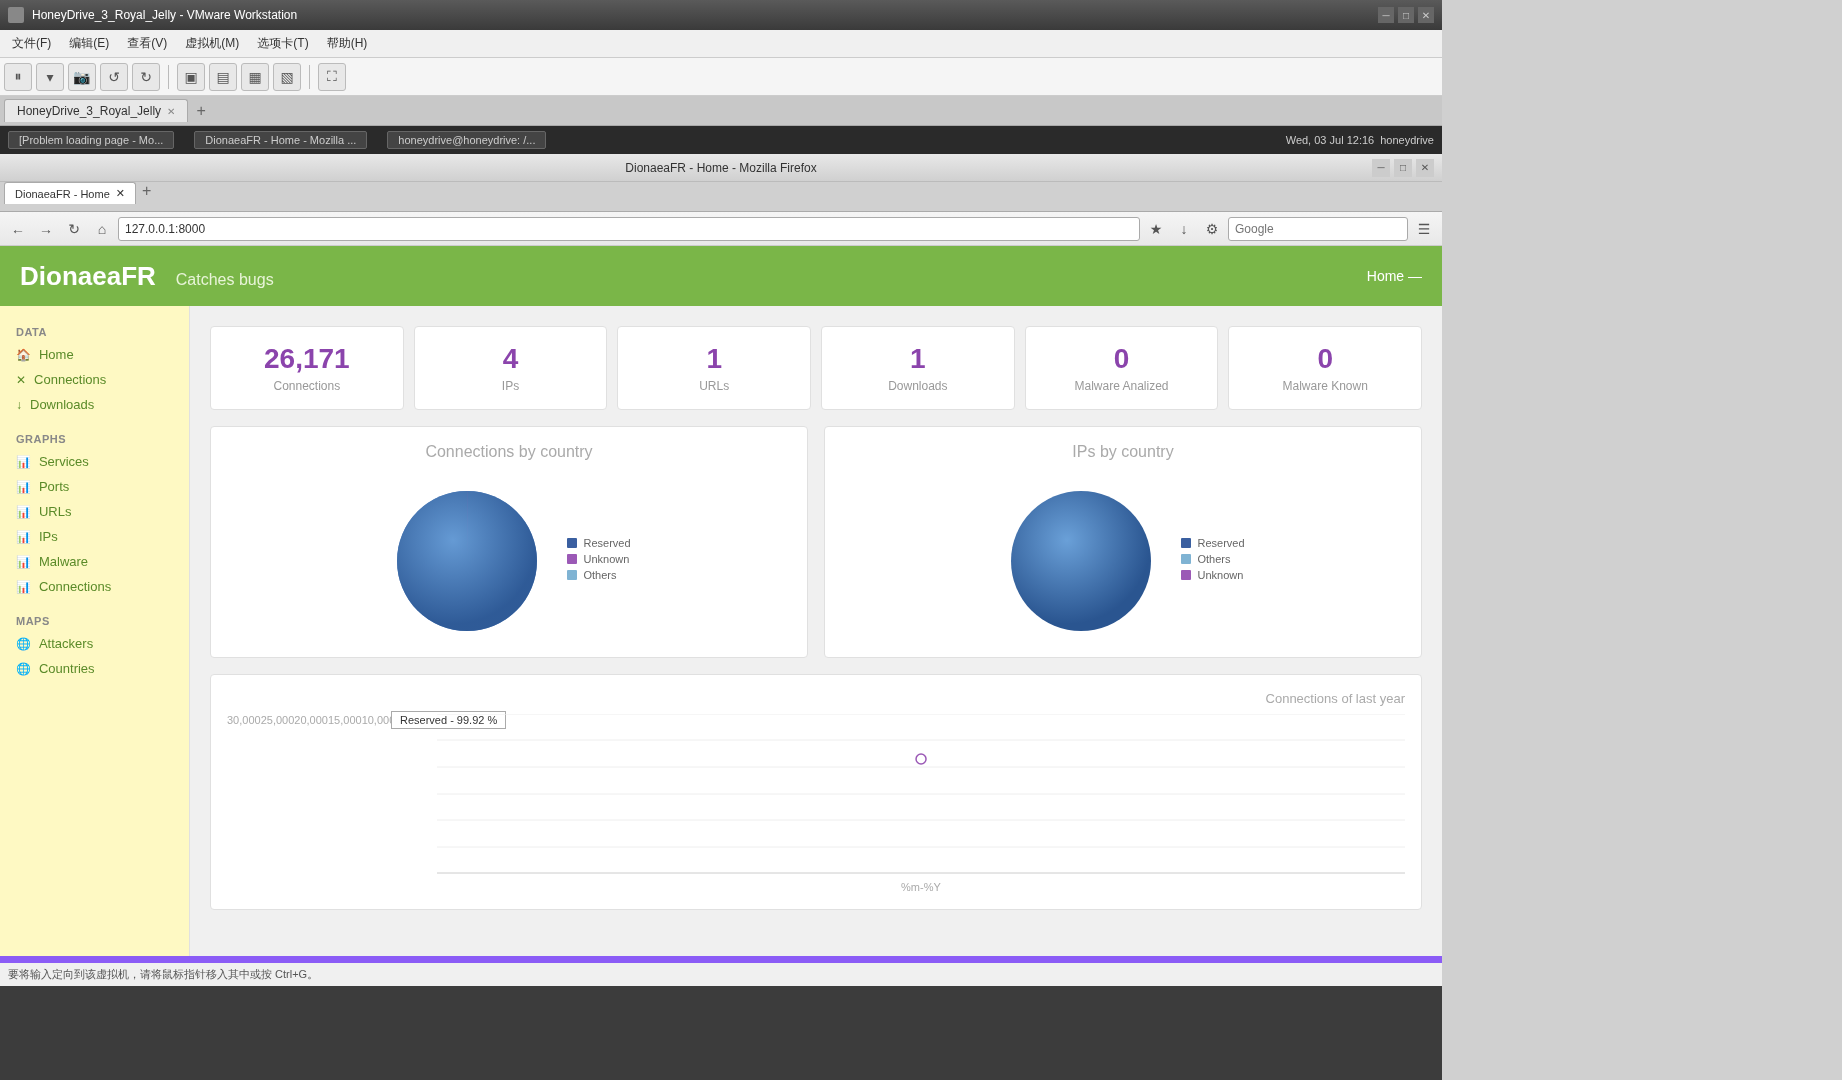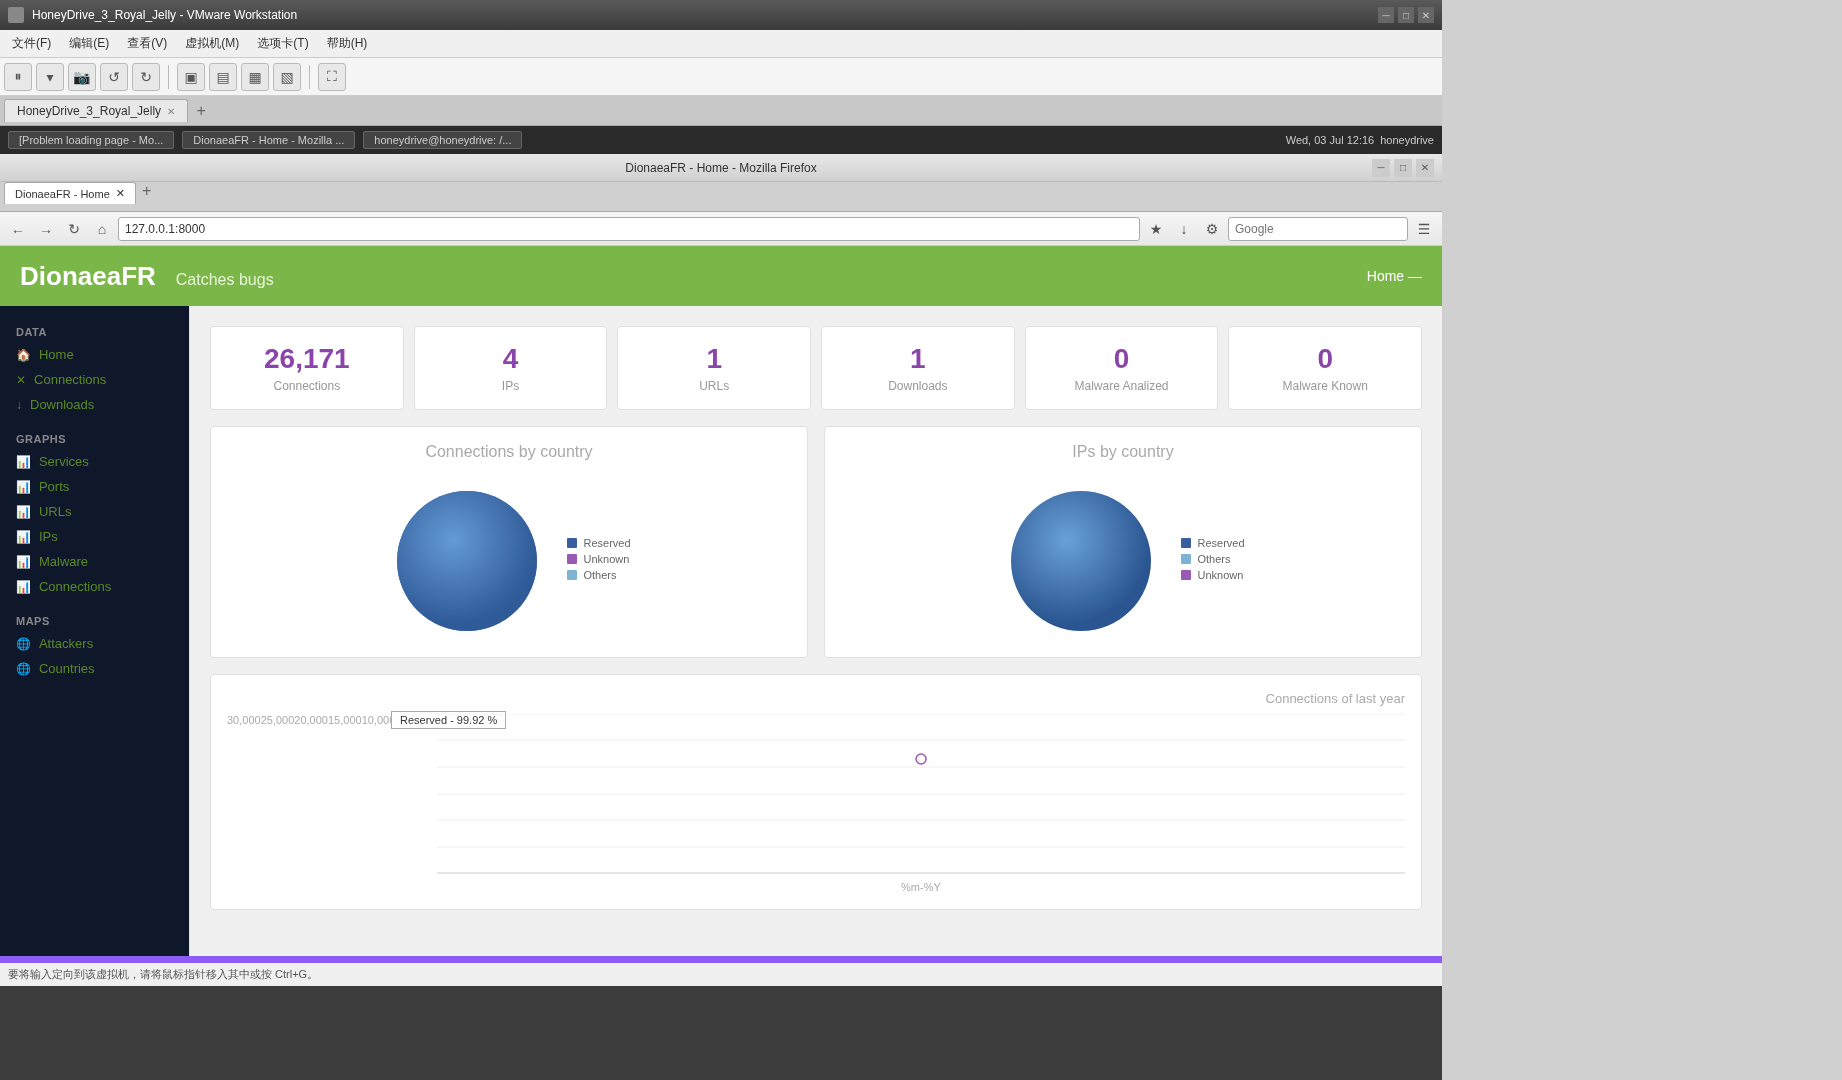--- a/index.html
+++ b/index.html
@@ -144,21 +144,21 @@
     .system-tray-bar {
       background: #2a2a2a;
       height: 28px;
       display: flex;
       align-items: center;
       padding: 0 8px;
       font-size: 11px;
       color: #ccc;
       gap: 8px;
     }
-    .tray-tabs { display: flex; gap: 8px; flex: 1; }
+    .tray-tabs { display: flex; gap: 20px; flex: 1; }
     .tray-tab { background: #444; border: 1px solid #666; padding: 2px 10px; font-size: 11px; color: #ccc; cursor: pointer; border-radius: 2px; }
     .tray-icons { display: flex; align-items: center; gap: 6px; margin-left: auto; }
 
     
     .dion-header {
       background: #7ab648;
       padding: 12px 20px;
       display: flex;
       align-items: center;
       justify-content: space-between;
@@ -167,21 +167,21 @@
     .dion-brand { display: flex; align-items: baseline; gap: 20px; }
     .dion-name { font-size: 26px; font-weight: bold; color: #fff; }
     .dion-tagline { font-size: 16px; color: #e8f4d8; }
     .dion-nav-right { color: #fff; font-size: 14px; }
 
     .dion-content { display: flex; min-height: 650px; }
 
     
     .sidebar {
       width: 190px;
-      background: #0f172a;
+      background: #fef9c3;
       border-right: 1px solid #e0e0e0;
       padding: 16px 0;
       flex-shrink: 0;
     }
     .sidebar-section-title {
       font-size: 11px;
       font-weight: bold;
       color: #888;
       padding: 4px 16px 4px;
       letter-spacing: 0.5px;

